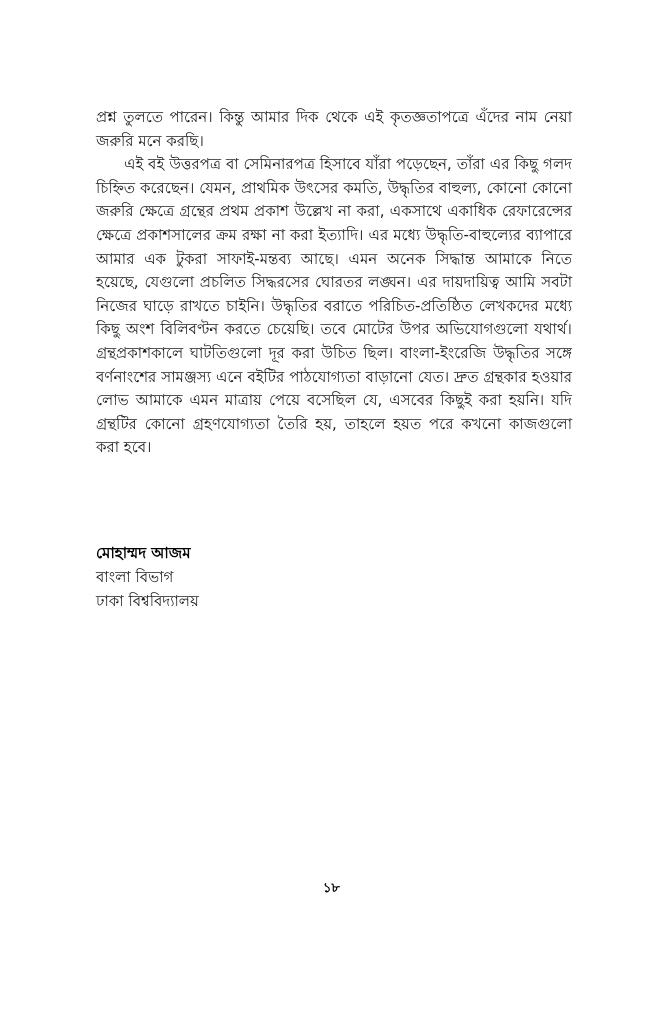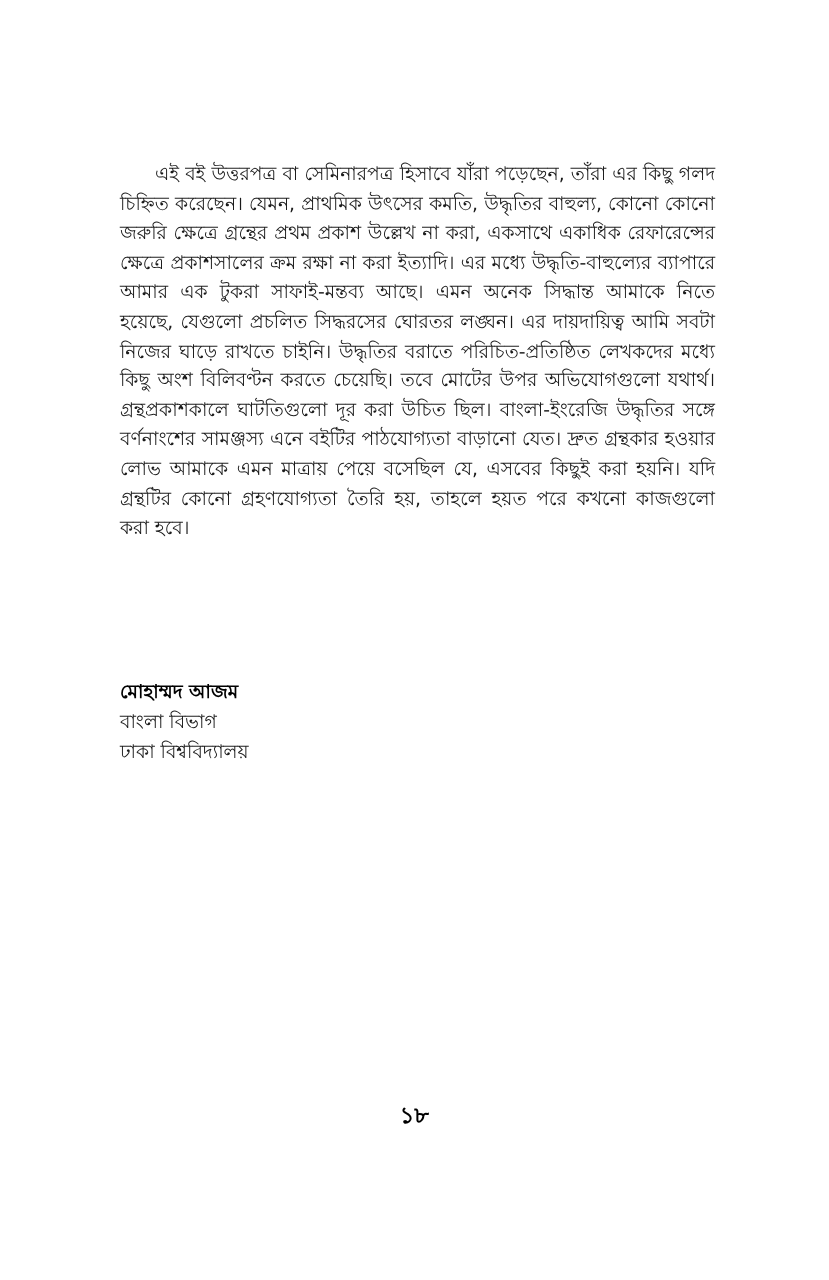--- a/index.html
+++ b/index.html
@@ -30,21 +30,20 @@
     font-size: 15px;
     line-height: 23.6px;
   }
   .para {
     margin: 0;
     text-align: justify;
     text-align-last: left;
   }
   .para-1 { }
   .para-2 {
-    margin-top: 22px;
     text-indent: 28px;
   }
   .signature {
     position: absolute;
     left: 96px;
     top: 541px;
     font-size: 15px;
     line-height: 24px;
   }
   .sig-name {
@@ -53,31 +52,32 @@
   }
   .sig-line {
     display: block;
   }
   .page-number {
     position: absolute;
     left: 0;
     width: 663px;
     top: 878px;
     text-align: center;
-    font-size: 18px;
+    font-size: 13px;
     font-weight: bold;
     color: #000;
   }
 </style>
 </head>
 <body>
 
 <div class="page">
 
   <div class="text-block">
+    <p class="para para-1">প্রশ্ন তুলতে পারেন। কিন্তু আমার দিক থেকে এই কৃতজ্ঞতাপত্রে এঁদের নাম নেয়া জরুরি মনে করছি।</p>
     <p class="para para-2">এই বই উত্তরপত্র বা সেমিনারপত্র হিসাবে যাঁরা পড়েছেন, তাঁরা এর কিছু গলদ চিহ্নিত করেছেন। যেমন, প্রাথমিক উৎসের কমতি, উদ্ধৃতির বাহুল্য, কোনো কোনো জরুরি ক্ষেত্রে গ্রন্থের প্রথম প্রকাশ উল্লেখ না করা, একসাথে একাধিক রেফারেন্সের ক্ষেত্রে প্রকাশসালের ক্রম রক্ষা না করা ইত্যাদি। এর মধ্যে উদ্ধৃতি-বাহুল্যের ব্যাপারে আমার এক টুকরা সাফাই-মন্তব্য আছে। এমন অনেক সিদ্ধান্ত আমাকে নিতে হয়েছে, যেগুলো প্রচলিত সিদ্ধরসের ঘোরতর লঙ্ঘন। এর দায়দায়িত্ব আমি সবটা নিজের ঘাড়ে রাখতে চাইনি। উদ্ধৃতির বরাতে পরিচিত-প্রতিষ্ঠিত লেখকদের মধ্যে কিছু অংশ বিলিবণ্টন করতে চেয়েছি। তবে মোটের উপর অভিযোগগুলো যথার্থ। গ্রন্থপ্রকাশকালে ঘাটতিগুলো দূর করা উচিত ছিল। বাংলা-ইংরেজি উদ্ধৃতির সঙ্গে বর্ণনাংশের সামঞ্জস্য এনে বইটির পাঠযোগ্যতা বাড়ানো যেত। দ্রুত গ্রন্থকার হওয়ার লোভ আমাকে এমন মাত্রায় পেয়ে বসেছিল যে, এসবের কিছুই করা হয়নি। যদি গ্রন্থটির কোনো গ্রহণযোগ্যতা তৈরি হয়, তাহলে হয়ত পরে কখনো কাজগুলো করা হবে।</p>
   </div>
 
   <div class="signature">
     <span class="sig-line sig-name">মোহাম্মদ আজম</span>
     <span class="sig-line">বাংলা বিভাগ</span>
     <span class="sig-line">ঢাকা বিশ্ববিদ্যালয়</span>
   </div>
 
   <div class="page-number">১৮</div>

